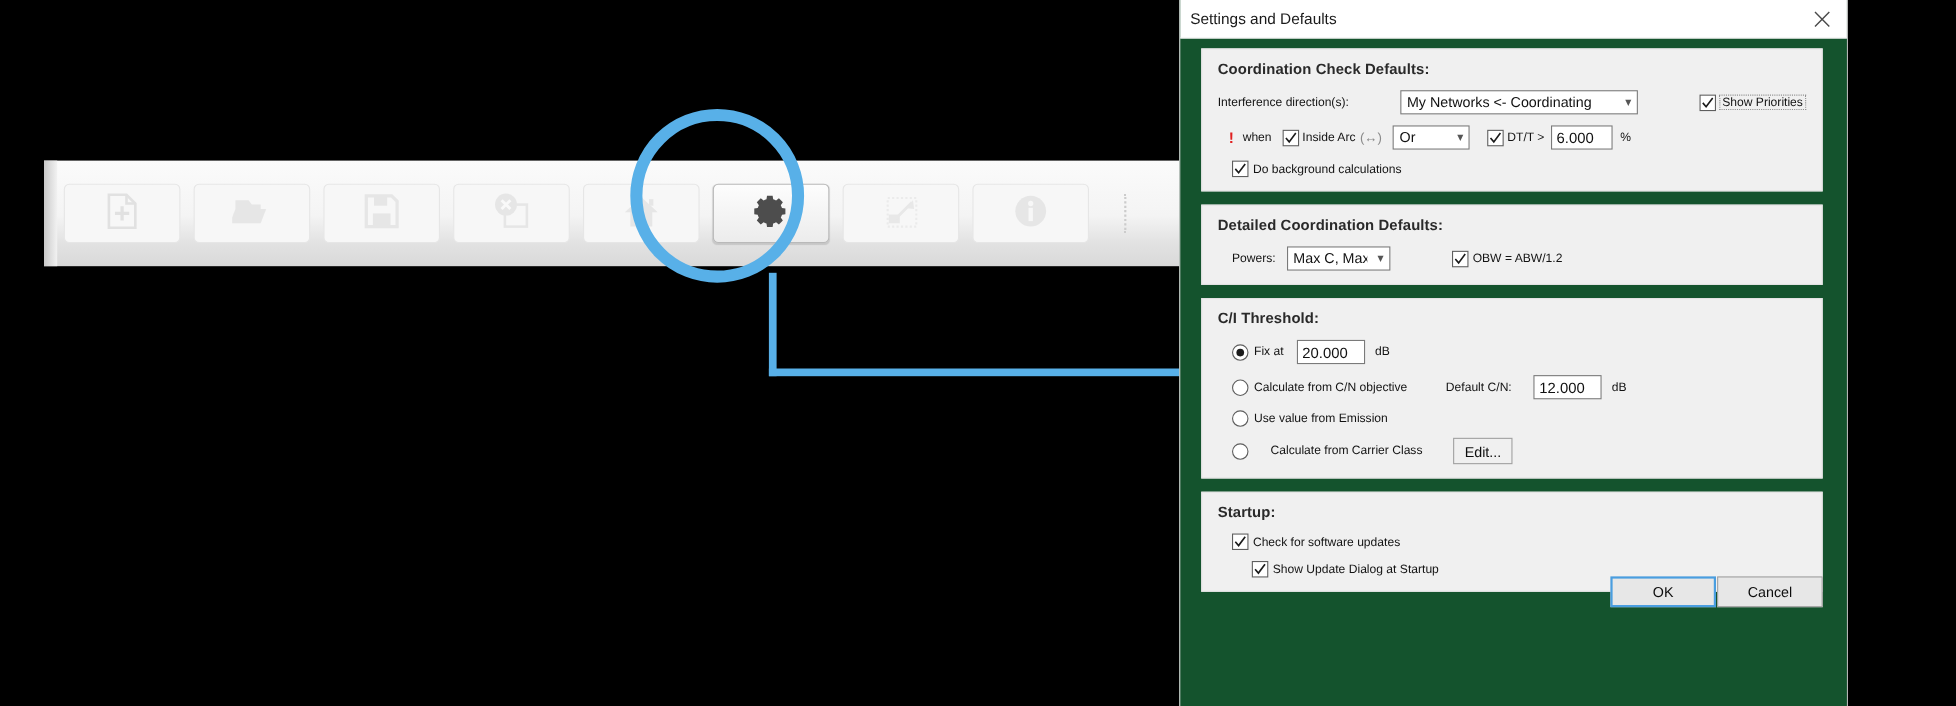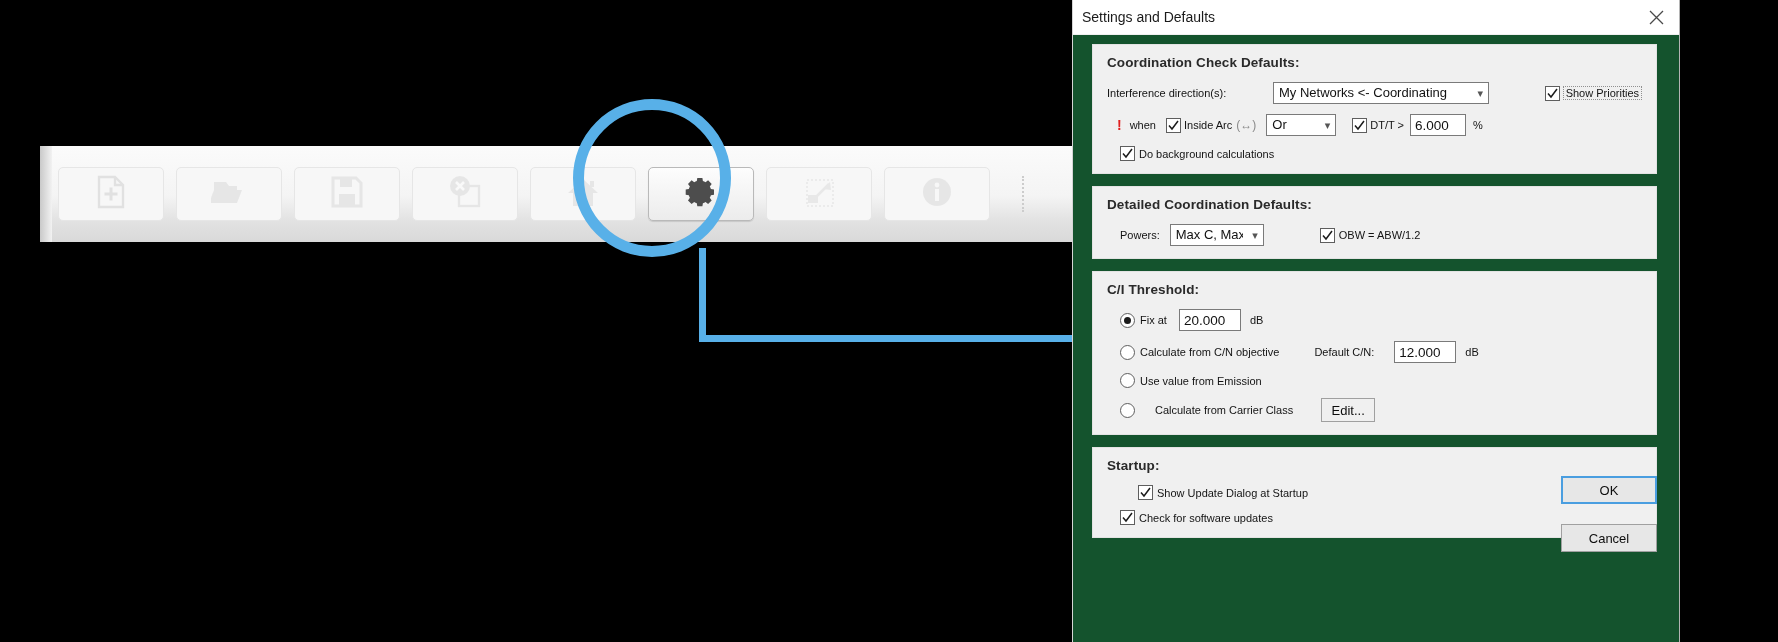--- a/index.html
+++ b/index.html
@@ -125,21 +125,21 @@
   .rb .dot{ width:7px;height:7px;border-radius:50%;background:#1b1b1b; }
   .focusbox{ border:1px dotted #909090; padding:0 2px; margin-left:3px; }
   button.btn{
     font-family:"Liberation Sans", sans-serif; font-size:13px; color:#0d0d0d;
     background:#f0f0f0; border:1px solid #a0a0a0; border-radius:0;
     padding:0; height:24px;
   }
   #btn-edit{ width:54px; height:24px; }
   #footer{
     position:absolute; right:22px; bottom:90px;
-    display:flex; gap:20px;flex-direction:column;
+    display:flex; gap:1px;
   }
   #btn-ok{ width:96px; height:28px; border:2px solid #4a9ee0; background:#e7e7e7; }
   #btn-cancel{ width:96px; height:28px; background:#e7e7e7; border:1px solid #a0a0a0; }
   .red-bang{ color:#e02020; font-weight:bold; font-size:14px; }
 </style>
 </head>
 <body>
 
 <div id="toolbar-strip"></div>
 <div id="toolbar-left-edge"></div>
@@ -348,35 +348,35 @@
         <span class="rb" style="margin-left:13px"></span>
         <span class="lbl" style="margin-left:20px">Calculate from Carrier Class</span>
         <button class="btn" id="btn-edit" style="margin-left:28px">Edit...</button>
       </div>
     </div>
 
     <div class="group">
       <div class="group-title">Startup:</div>
 
       <div class="row">
+        <span class="cb" style="margin-left:13px">
+          <svg width="11" height="11" viewBox="0 0 11 11">
+              <path d="M1 5.5 L4 9 L10 1" fill="none" stroke="#1b1b1b" stroke-width="1.5"></path>
+            </svg>
+        </span>
+        <span class="lbl" style="margin-left:4px">Check for software updates</span>
+      </div>
+
+      <div class="row">
         <span class="cb" style="margin-left:31px">
           <svg width="11" height="11" viewBox="0 0 11 11">
               <path d="M1 5.5 L4 9 L10 1" fill="none" stroke="#1b1b1b" stroke-width="1.5"></path>
             </svg>
         </span>
         <span class="lbl" style="margin-left:4px">Show Update Dialog at Startup</span>
-      </div>
-
-      <div class="row">
-        <span class="cb" style="margin-left:13px">
-          <svg width="11" height="11" viewBox="0 0 11 11">
-              <path d="M1 5.5 L4 9 L10 1" fill="none" stroke="#1b1b1b" stroke-width="1.5"></path>
-            </svg>
-        </span>
-        <span class="lbl" style="margin-left:4px">Check for software updates</span>
       </div>
     </div>
 
     <div id="footer">
       <button class="btn" id="btn-ok">OK</button>
       <button class="btn" id="btn-cancel">Cancel</button>
     </div>
 
   </div>
 </div>

